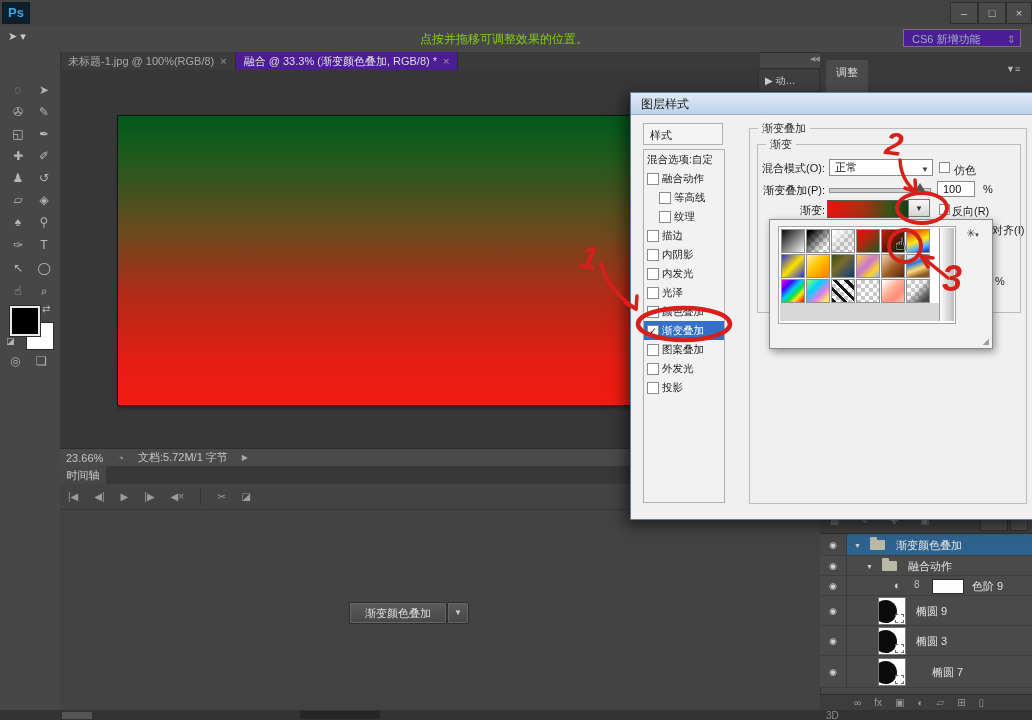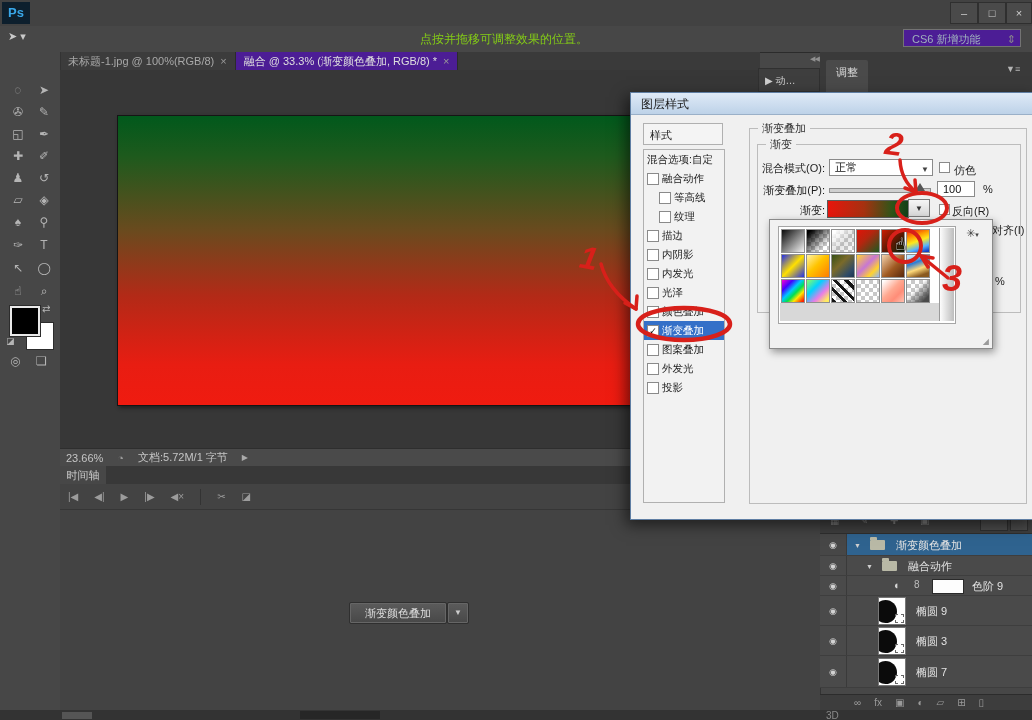--- a/index.html
+++ b/index.html
@@ -266,21 +266,21 @@
     <span class="lname" style="position:absolute;left:96px;top:8px;">椭圆 9</span>
   </div>
   <div class="lrow" style="top:626px;height:30px;">
     <span class="eyecell" style="line-height:30px;">◉</span>
     <span class="shapethumb" style="left:58px;top:1px;"></span>
     <span class="lname" style="position:absolute;left:96px;top:8px;">椭圆 3</span>
   </div>
   <div class="lrow" style="top:656px;height:32px;">
     <span class="eyecell" style="line-height:32px;">◉</span>
     <span class="shapethumb" style="left:58px;top:2px;"></span>
-    <span class="lname" style="position:absolute;left:96px;top:9px;">椭圆 7</span>
+    <span class="lname" style="position:absolute;left:112px;top:9px;">椭圆 7</span>
   </div>
   <div class="abs" id="lbottom">
     <span>∞</span>
     <span>fx</span>
     <span>▣</span>
     <span>◐</span>
     <span>▱</span>
     <span>⊞</span>
     <span>▯</span>
   </div>

